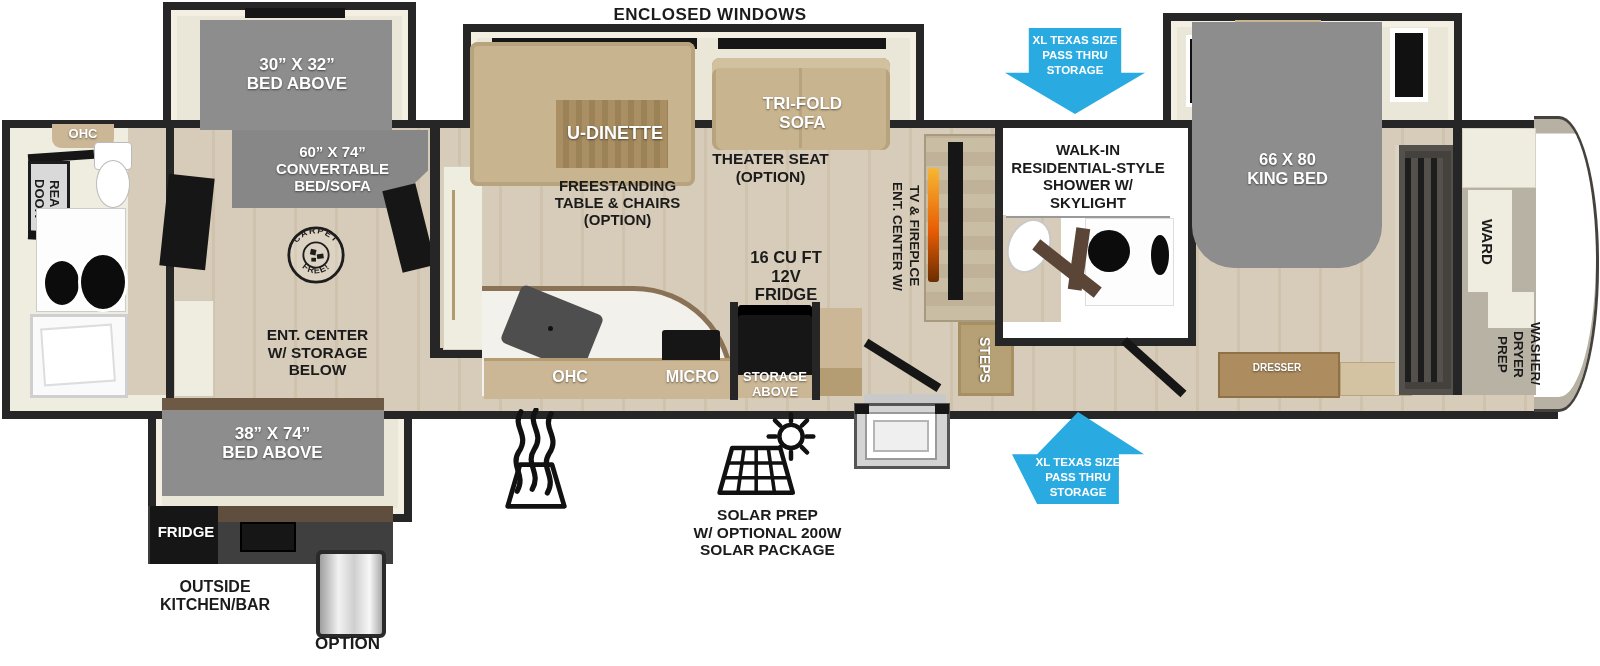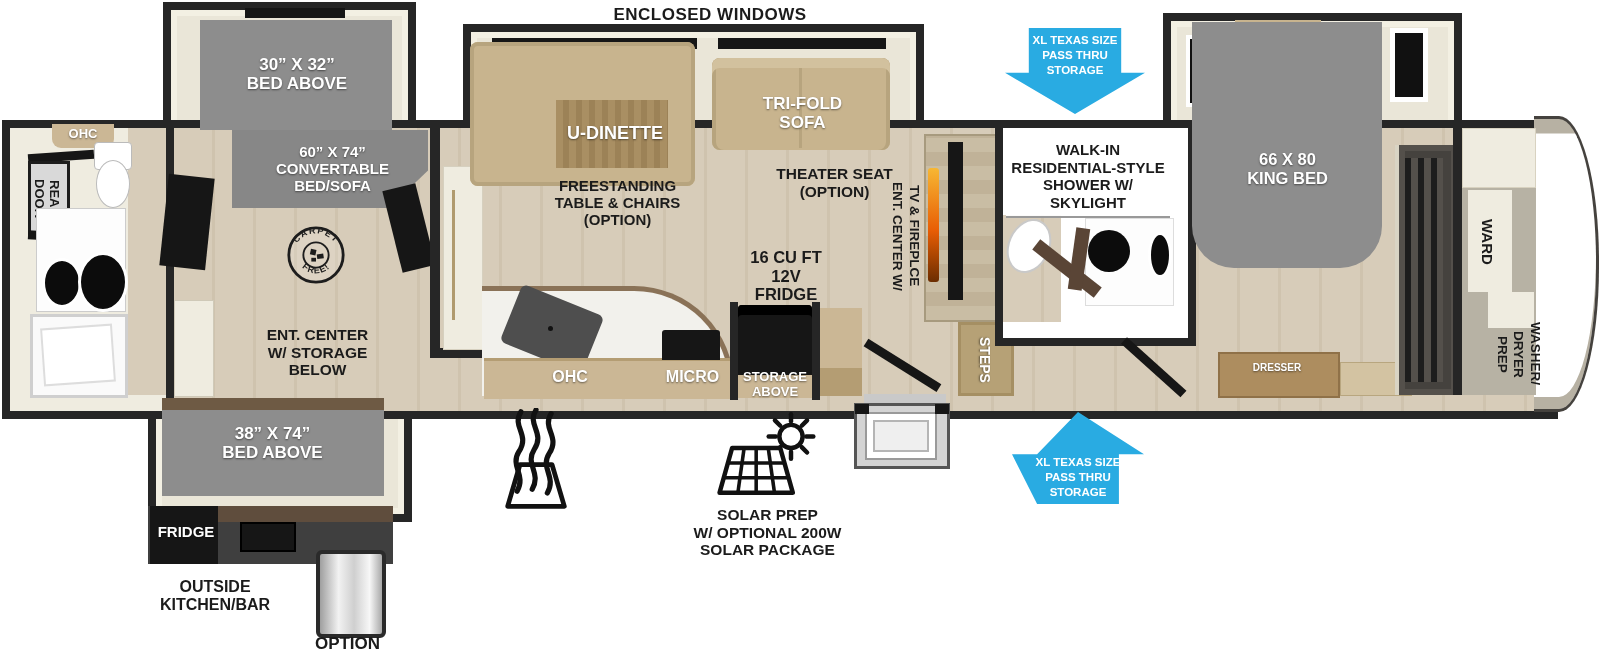--- a/index.html
+++ b/index.html
@@ -129,21 +129,21 @@
   <div class="lbl wt" style="left:540px;top:123px;width:150px;font-size:18px;">U-DINETTE</div>
   <div class="lbl" style="left:535px;top:178px;width:165px;font-size:15px;">FREESTANDING
 TABLE &amp; CHAIRS
 (OPTION)</div>
 
   <div class="abs tan" style="left:712px;top:58px;width:178px;height:92px;border-radius:8px;
               box-shadow:inset 0 10px 0 #d2c19e, inset 4px 0 0 #b7a47e, inset -4px 0 0 #b7a47e;"></div>
   <div class="abs" style="left:799px;top:68px;width:3px;height:80px;background:#b7a47e;"></div>
   <div class="lbl wt" style="left:735px;top:94px;width:135px;font-size:17px;">TRI-FOLD
 SOFA</div>
-  <div class="lbl" style="left:752px;top:150px;width:165px;font-size:15.5px;margin-top:15px;">THEATER SEAT
+  <div class="lbl" style="left:688px;top:150px;width:165px;font-size:15.5px;">THEATER SEAT
 (OPTION)</div>
 
   <div class="abs" style="left:482px;top:286px;width:252px;height:110px;background:#8a7257;border-radius:0 100px 0 0;"></div>
   <div class="abs" style="left:482px;top:291px;width:247px;height:105px;background:#f2f1ec;border-radius:0 95px 0 0;"></div>
   <div class="abs" style="left:508px;top:298px;width:88px;height:62px;background:#4e4e4e;border-radius:6px;transform:rotate(22deg);"></div>
   <div class="abs" style="left:548px;top:326px;width:5px;height:5px;background:#111;border-radius:50%;"></div>
   <div class="abs" style="left:484px;top:358px;width:246px;height:38px;background:#cbb795;border-top:3px solid #b49d73;"></div>
   <div class="lbl wt" style="left:530px;top:368px;width:80px;font-size:16px;">OHC</div>
   <div class="lbl wt" style="left:650px;top:368px;width:85px;font-size:16px;">MICRO</div>
   <div class="abs blk" style="left:662px;top:330px;width:58px;height:30px;border-radius:3px 3px 0 0;"></div>

